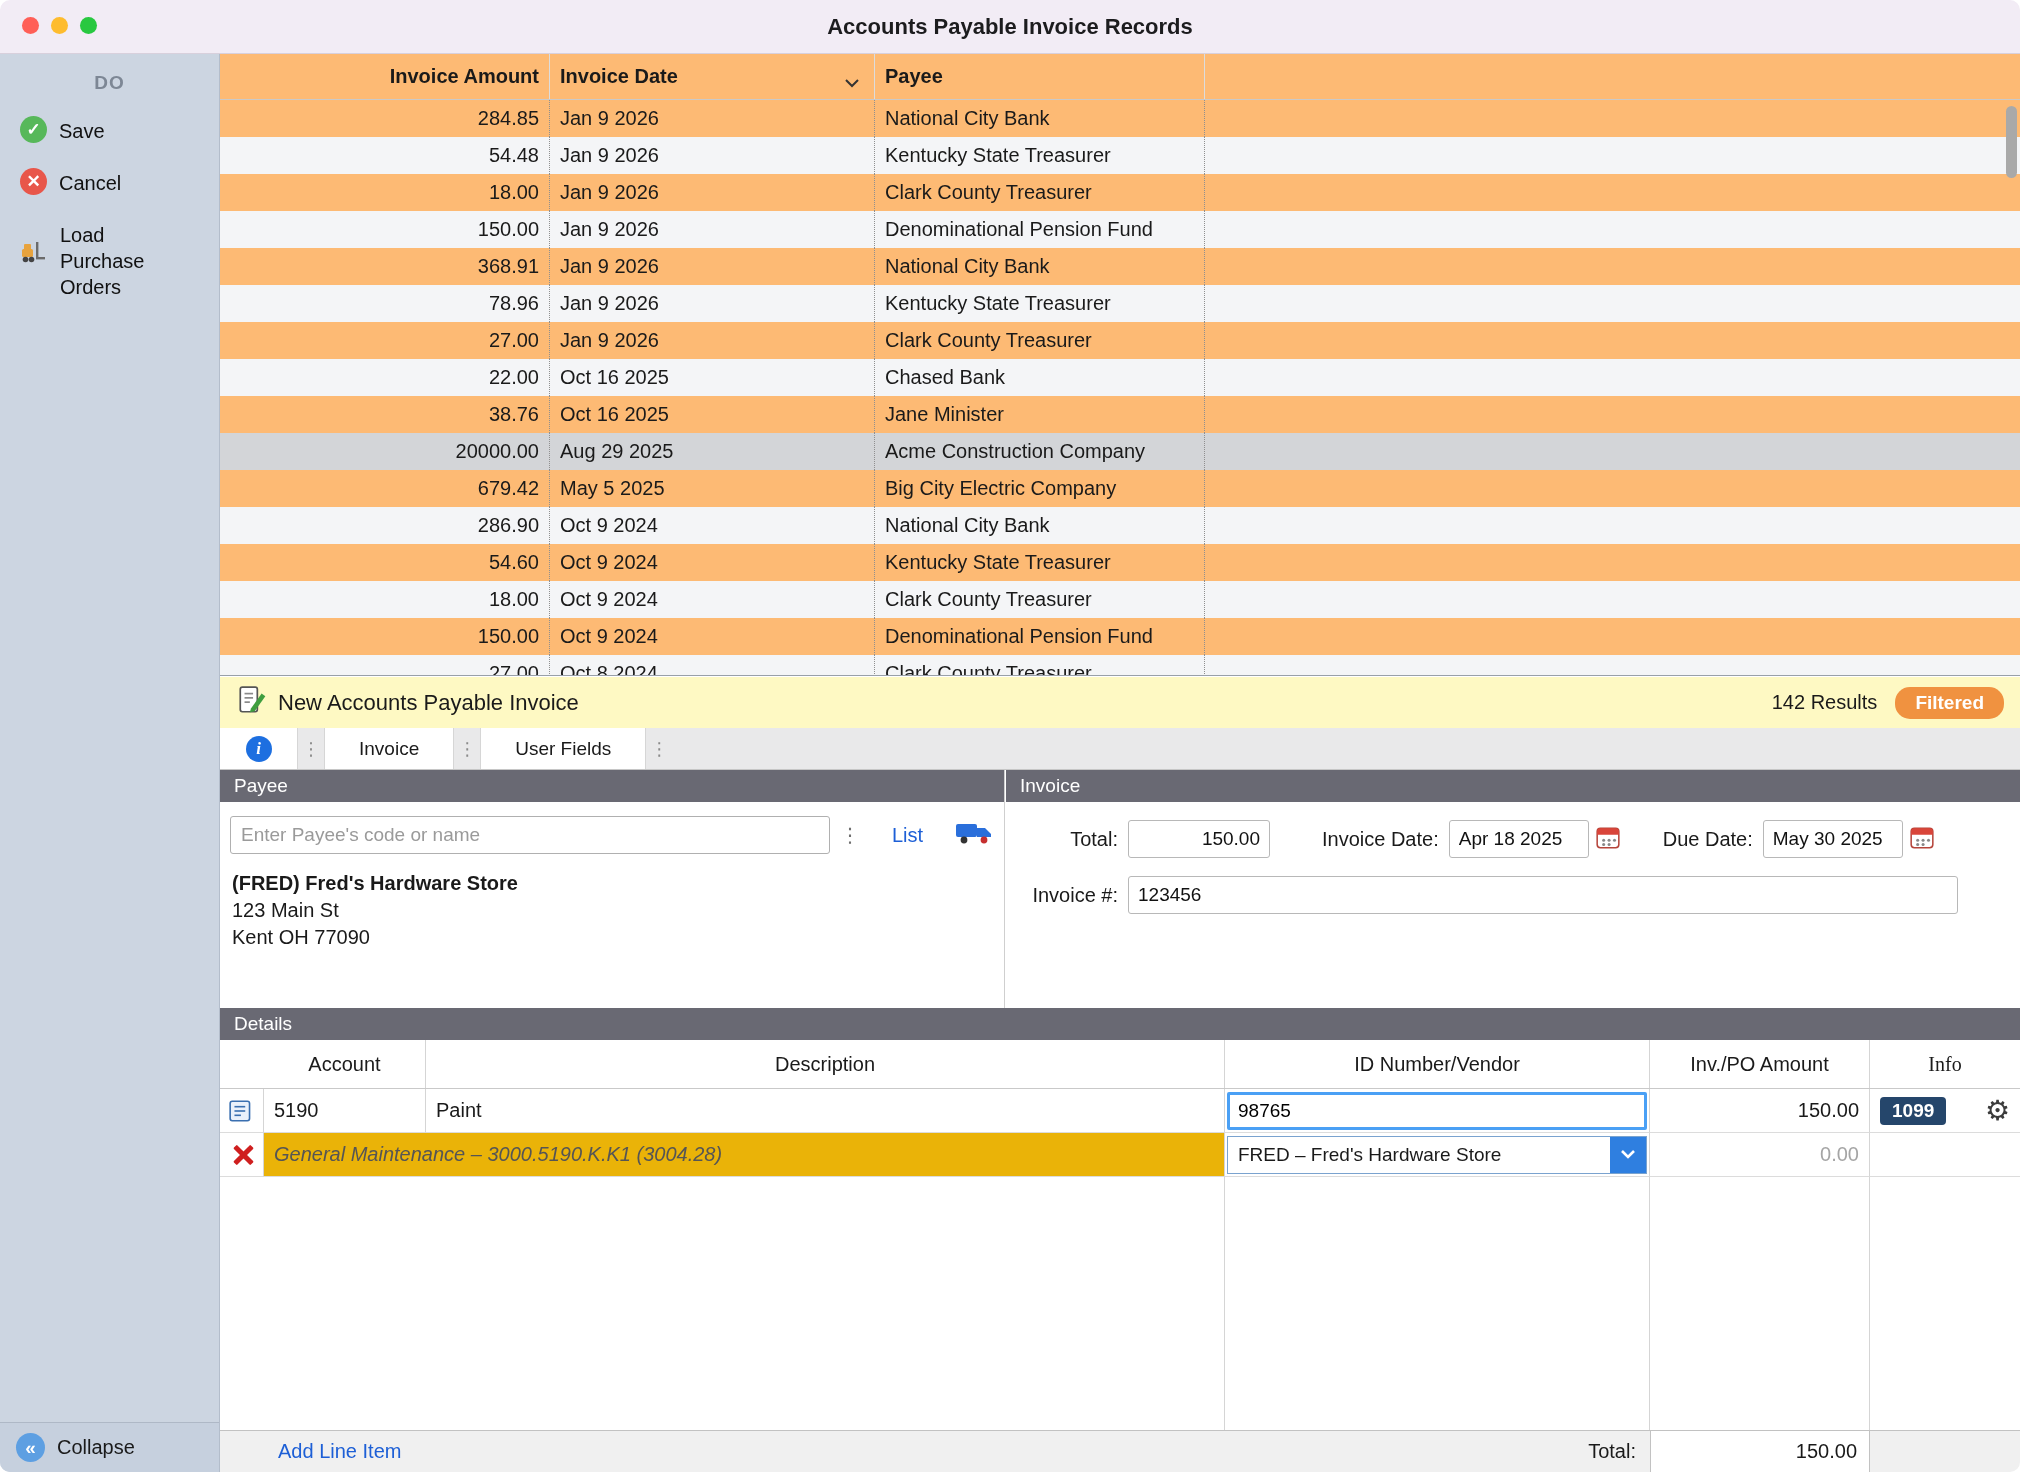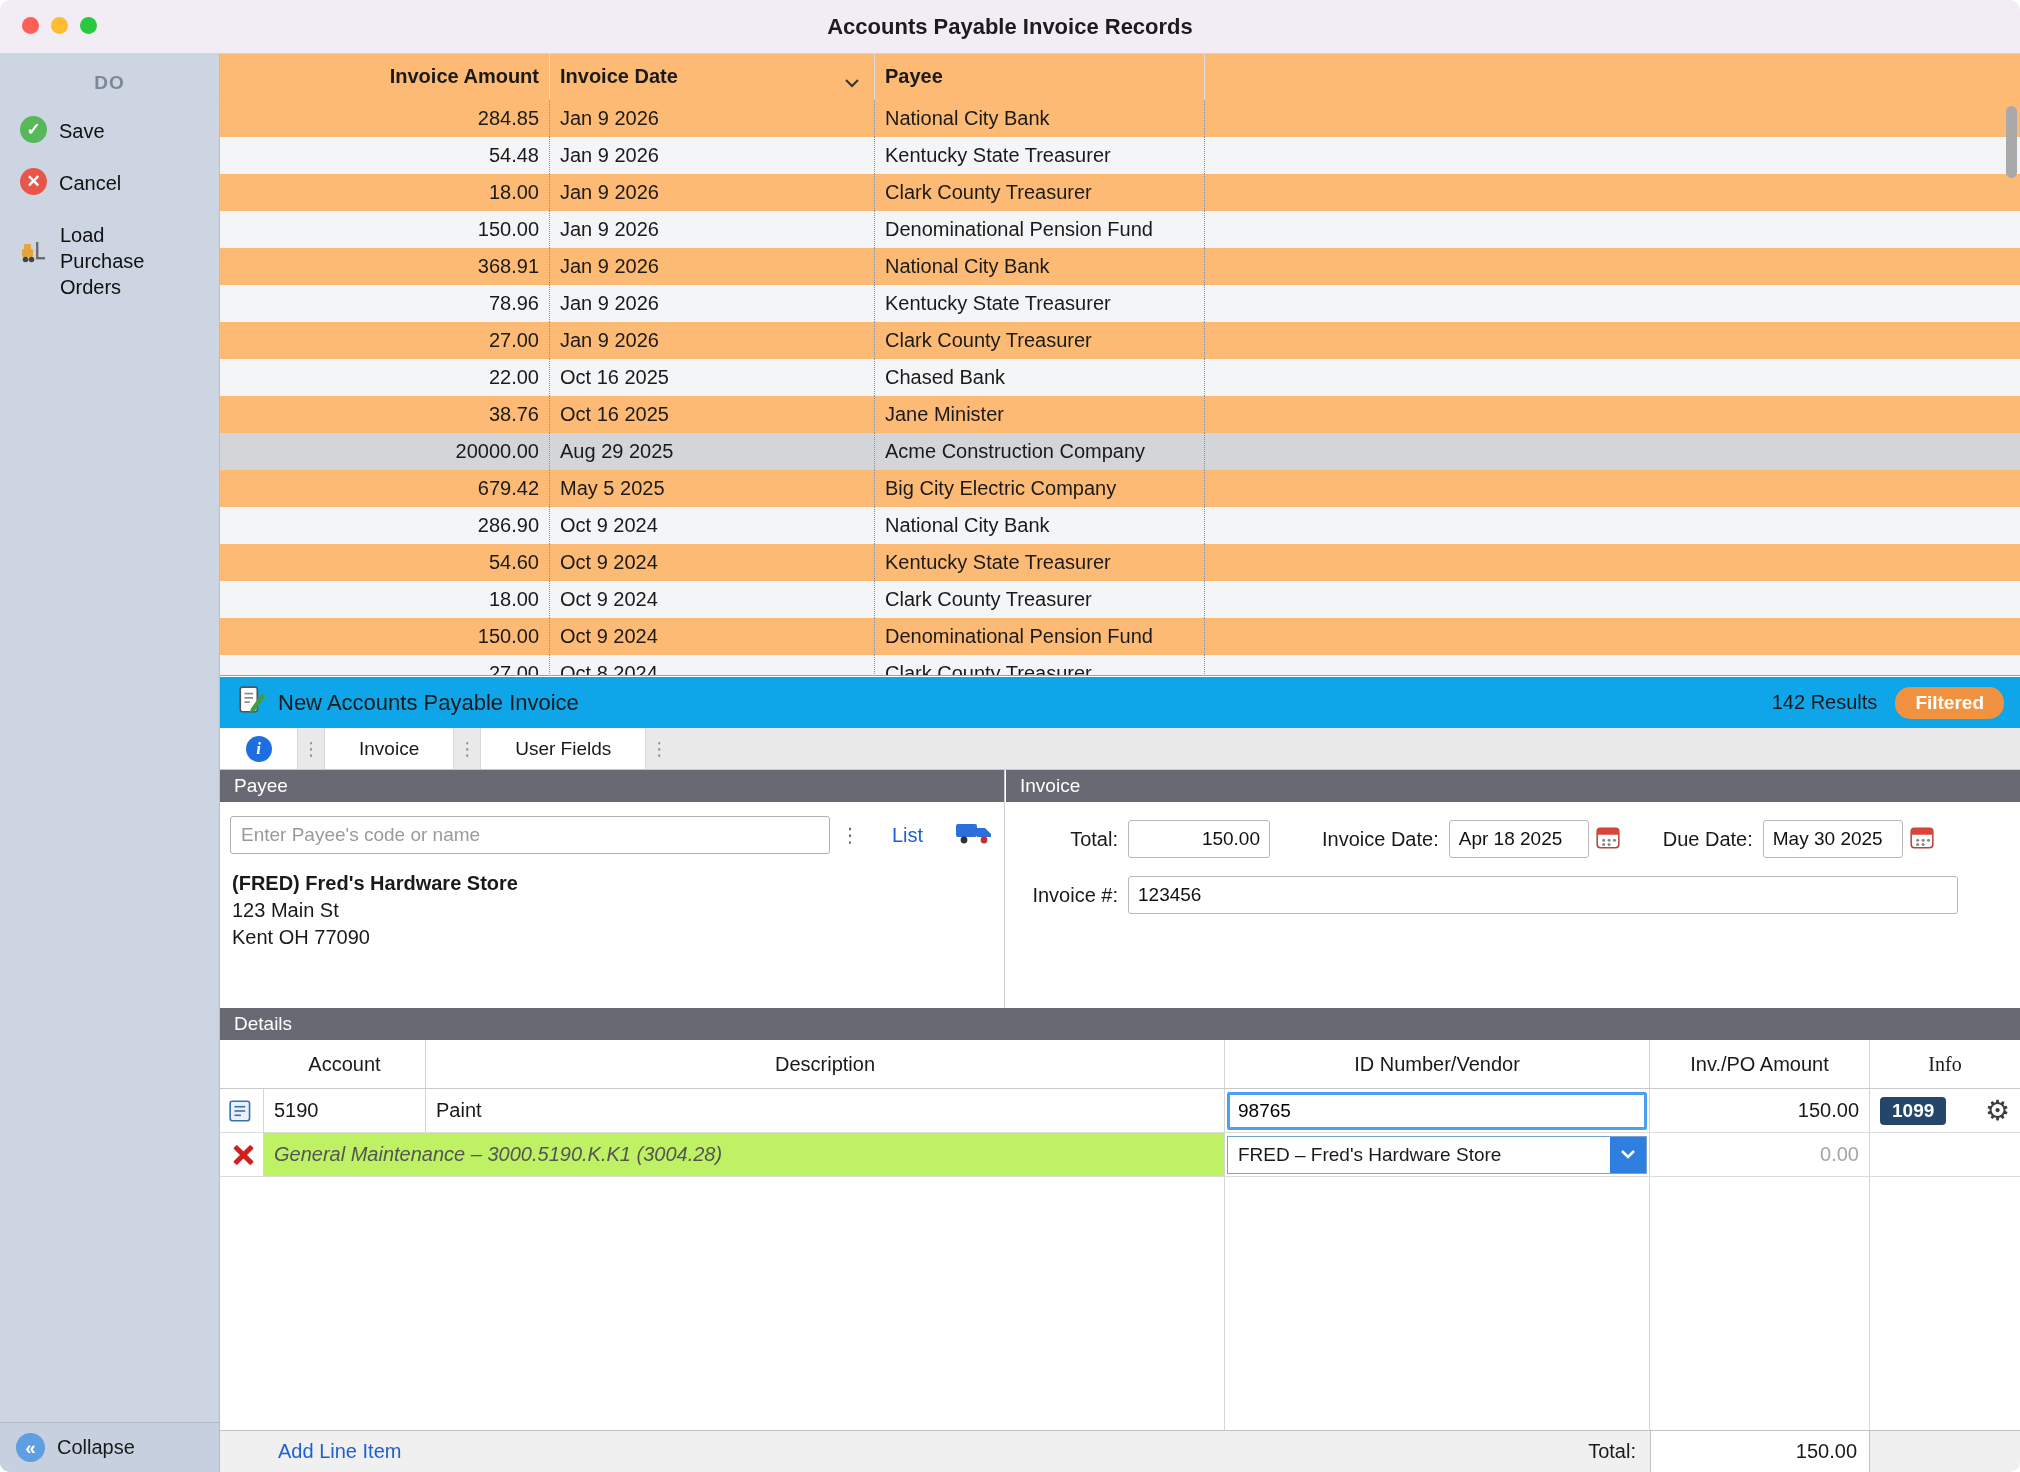--- a/index.html
+++ b/index.html
@@ -41,21 +41,21 @@
   .rec-row { height:37px; font-size:20px; }
   .rec-row:nth-child(even) { background:#f4f5f7; }
   .rec-row.selected { background:#d3d5d8; }
   .rec-row > div { display:flex; align-items:center; padding:0 10px; border-right:1px dotted #8f8f8f; overflow:hidden; white-space:nowrap; }
   .rec-row .c-amount { justify-content:flex-end; }
   .rec-row .c-rest { border-right:none; }
   .v-scrollbar { position:absolute; top:50px; right:3px; width:11px; bottom:4px; }
   .v-thumb { position:absolute; top:2px; width:11px; height:72px; border-radius:6px; background:#a9a9a9; }
 
   
-  .results-bar { position:absolute; top:677px; left:220px; right:0; height:51px; background:#0ea5e9; display:flex; align-items:center; padding:0 16px; }
+  .results-bar { position:absolute; top:677px; left:220px; right:0; height:51px; background:#fef9c3; display:flex; align-items:center; padding:0 16px; }
   .results-bar .bar-title { font-size:22px; margin-left:10px; }
   .results-bar .spacer { flex:1; }
   .results-count { font-size:20px; margin-right:18px; }
   .filtered-badge { background:#f09240; color:#fff; font-weight:bold; font-size:19px; border-radius:15px; padding:5px 20px; }
 
   
   .tabstrip { position:absolute; top:728px; left:220px; right:0; height:42px; background:#e9e9ea; border-bottom:1px solid #c6c6c6;
               display:flex; align-items:stretch; }
   .info-seg { width:78px; background:#fff; display:flex; align-items:center; justify-content:center; border-right:1px solid #d6d6d6; }
   .info-circle { width:26px; height:26px; border-radius:50%; background:#1d6fe0; color:#fff; font-weight:bold; font-size:17px; font-style:italic;
@@ -91,21 +91,21 @@
   .det-thead { height:49px; border-bottom:1px solid #c9c9c9; font-size:20px; }
   .det-thead > div { display:flex; align-items:center; justify-content:center; border-right:1px solid #d5d5d5; }
   .det-thead > div:first-child, .det-thead > div:last-child { border-right:none;font-family:Liberation Serif, serif; }
   .det-row { height:44px; }
   .det-row > div { border-right:1px solid #d5d5d5; border-bottom:1px solid #dcdcdc; display:flex; align-items:center; padding:0 10px; font-size:20px; overflow:hidden; }
   .det-row .cell-icon { justify-content:center; padding:0; border-right:1px solid #d5d5d5; }
   .det-row .cell-last { border-right:none; }
   .cell-amount { justify-content:flex-end; }
   .id-focus { margin:2px; height:38px; flex:1; border:3px solid #4aa0f5; border-radius:2px; font-size:19px; padding:0 8px; font-family:"Liberation Sans", sans-serif; }
   .cell-id-wrap { padding:0 !important; }
-  .expand-bar { background:#bef264; color:#555; font-style:italic; }
+  .expand-bar { background:#eab308; color:#555; font-style:italic; }
   .combo { display:flex; align-items:stretch; flex:1; height:38px; margin:2px; border:1px solid #7aa3cf; background:#fff; }
   .combo-text { flex:1; display:flex; align-items:center; padding:0 10px; font-size:19px; white-space:nowrap; overflow:hidden; }
   .combo-btn { width:36px; background:#2f7fe0; display:flex; align-items:center; justify-content:center; }
   .dim { color:#a5a5a5; }
   .badge-1099 { background:#25466b; color:#fff; font-weight:bold; font-size:19px; border-radius:4px; padding:3px 12px; }
   .gear { font-size:28px; color:#3c3c3c; line-height:28px; }
   .red-x { position:relative; width:24px; height:24px; }
   .red-x::before, .red-x::after { content:""; position:absolute; left:11px; top:0; width:5px; height:24px; background:#cf1f1f; border-radius:1px; }
   .red-x::before { transform:rotate(45deg); }
   .red-x::after { transform:rotate(-45deg); }

